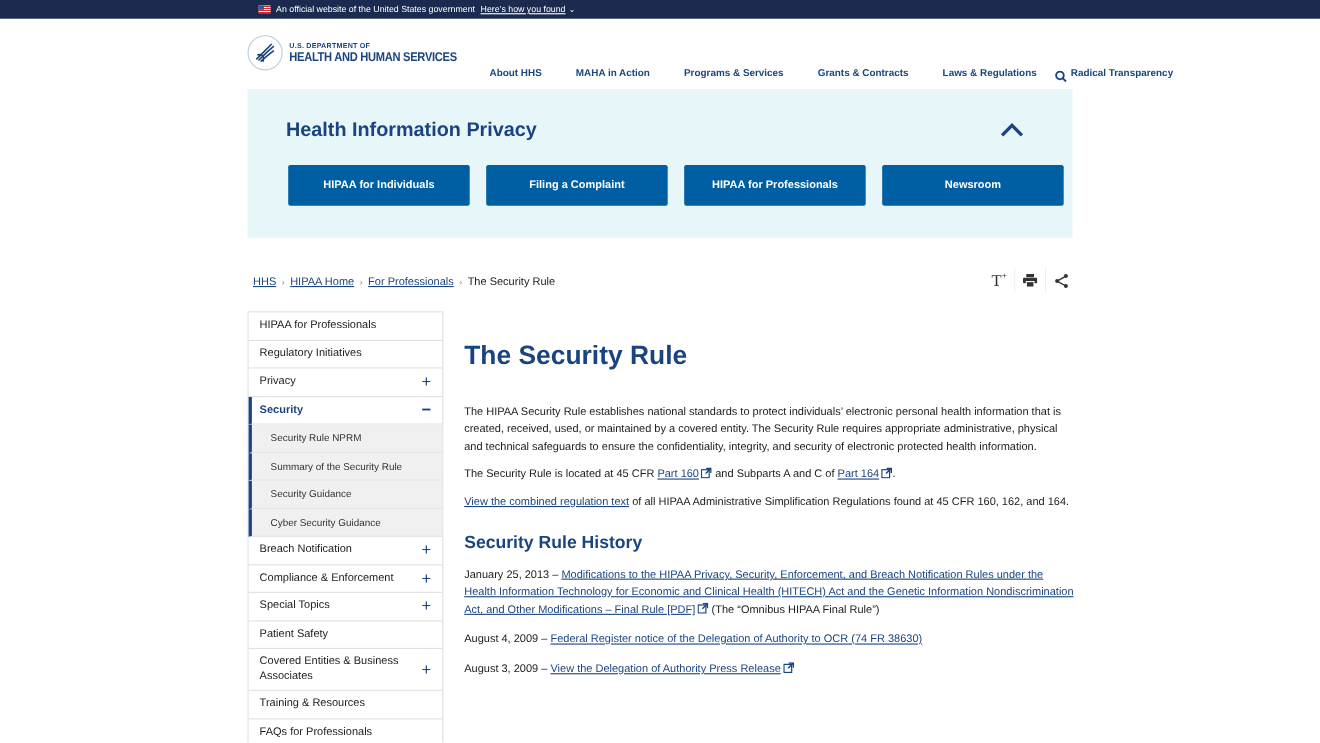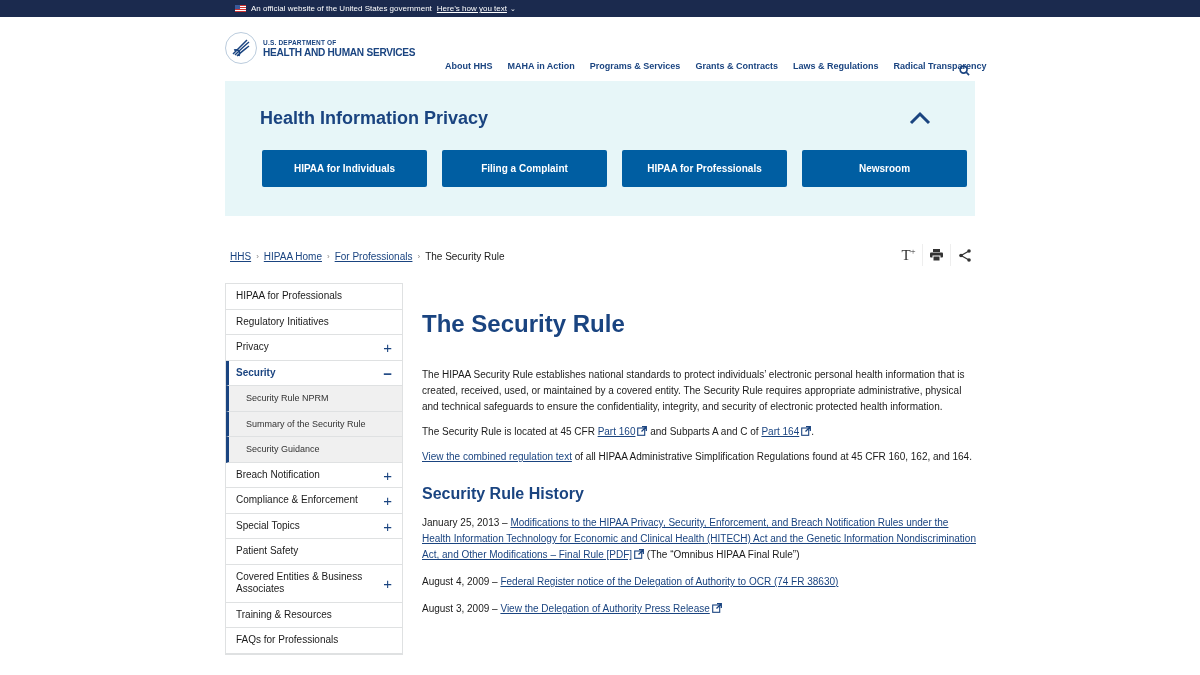--- a/index.html
+++ b/index.html
@@ -12,21 +12,21 @@
   .gov-banner .flag::before { content: ""; position: absolute; left: 0; top: 0; width: 5px; height: 4px; background: #3b5998; }
   .gov-banner .how { text-decoration: underline; margin-left: 5px; color: #fff; }
   .gov-banner .chev { margin-left: 3px; font-size: 7px; }
 
   .header { height: 64px; position: relative; }
   .logo { position: absolute; left: 225px; top: 15px; display: flex; align-items: center; }
   .logo .seal { width: 32px; height: 32px; border-radius: 50%; border: 1.5px solid #bcd; position: relative; margin-right: 6px; }
   .logo .seal svg { position: absolute; left: 3px; top: 3px; }
   .logo .txt1 { font-size: 6.5px; color: #1a4480; font-weight: bold; letter-spacing: 0.2px; }
   .logo .txt2 { font-size: 11.5px; color: #1a4480; font-weight: bold; letter-spacing: -0.3px; transform: scaleX(0.88); transform-origin: left; white-space: nowrap; }
-  .nav { position: absolute; top: 44px; left: 445px; display: flex; gap: 0; font-size: 9px; font-weight: bold; color: #1a4480; }
+  .nav { position: absolute; top: 44px; left: 445px; display: flex; gap: 16px; font-size: 9px; font-weight: bold; color: #1a4480; }
   .nav span { margin-right: 15px; white-space: nowrap; }
   .search-icon { position: absolute; left: 959px; top: 45px; }
 
   .hip-panel { position: absolute; left: 225px; top: 81px; width: 750px; height: 135px; background: #e7f6f8; }
   .hip-title { position: absolute; left: 35px; top: 27px; font-size: 18px; font-weight: bold; color: #1a4480; }
   .hip-collapse { position: absolute; left: 684px; top: 30px; }
   .hip-btns { position: absolute; left: 37px; top: 69px; display: flex; gap: 15px; }
   .hip-btn { width: 165px; height: 37px; background: #005ea2; color: #fff; font-size: 10px; font-weight: bold; display: flex; align-items: center; justify-content: center; border-radius: 2px; }
 
   .breadcrumb { position: absolute; left: 230px; top: 251px; font-size: 10px; display: flex; align-items: center; }
@@ -54,21 +54,21 @@
   .h2 { font-size: 16px; font-weight: bold; color: #1a4480; margin-top: 20px; margin-bottom: 12px; }
   .hist { font-size: 10px; line-height: 16px; margin-bottom: 11px; }
   .hist a { color: #1a4480; text-decoration: underline; }
 </style>
 </head>
 <body>
 
 <div class="gov-banner">
   <span class="flag"></span>
   <span>An official website of the United States government</span>
-  <a class="how">Here’s how you text</a>
+  <a class="how">Here’s how you found</a>
   <span class="chev">⌄</span>
 </div>
 
 <div class="header">
   <div class="logo">
     <div class="seal">
       <svg width="24" height="24" viewBox="0 0 24 24">
           <path d="M4 18 C8 14 12 10 18 4 M6 19 C10 15 14 11 20 6 M8 20 C11 17 15 14 20 10 M5 14 C9 13 12 15 10 20" stroke="#1a4480" stroke-width="1.5" fill="none"></path>
         </svg>
     </div>
@@ -157,20 +157,23 @@
     </div>
   <div class="sn-item sn-sub">
       <span>Security Rule NPRM</span>
     </div>
   <div class="sn-item sn-sub">
       <span>Summary of the Security Rule</span>
     </div>
   <div class="sn-item sn-sub">
       <span>Security Guidance</span>
     </div>
+  <div class="sn-item sn-sub">
+      <span>Cyber Security Guidance</span>
+    </div>
   <div class="sn-item">
       <span>Breach Notification</span>
       <span class="plus">+</span>
     </div>
   <div class="sn-item">
       <span>Compliance &amp; Enforcement</span>
       <span class="plus">+</span>
     </div>
   <div class="sn-item">
       <span>Special Topics</span>

